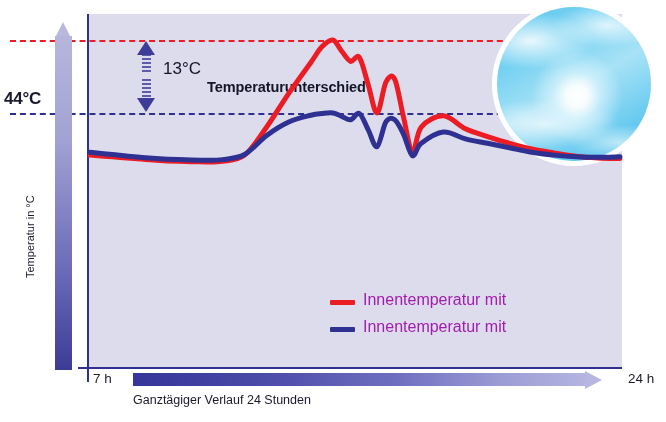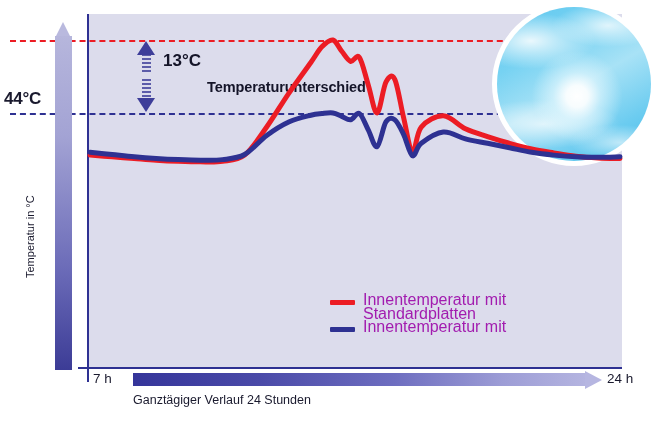--- a/index.html
+++ b/index.html
@@ -66,22 +66,22 @@
   .d-arrow .bar{
     position:absolute;left:6.5px;width:9px;
     background:repeating-linear-gradient(to bottom,
       rgba(61,61,153,.95) 0px, rgba(61,61,153,.95) 2px,
       rgba(220,220,236,0) 2px, rgba(220,220,236,0) 4px);
   }
   .d-arrow .bar-up{top:13px;height:20px;opacity:.85;}
   .d-arrow .bar-dn{bottom:13px;height:20px;opacity:.85;}
 
   .ann-13{
-    position:absolute;left:163px;top:52px;
-    font-size:17px;font-weight:bold;color:#141428;line-height:1;
+    position:absolute;left:163px;top:60px;
+    font-size:17px;font-weight:normal;color:#141428;line-height:1;
   }
   .ann-sub{
     position:absolute;left:163px;top:80px;
     font-size:14.5px;font-weight:bold;color:#141428;line-height:1;
     letter-spacing:-0.1px;
     margin-left:44px;
   }
 
   
   .y-title{
@@ -133,21 +133,21 @@
   .tbar .fill{
     position:absolute;left:0;top:0;width:100%;height:13px;
     background:linear-gradient(to right,#35359a 0%,#4a4aa8 28%,#6e6ec0 58%,#9d9dd6 82%,#b4b4e0 100%);
   }
   .tbar .tip{
     position:absolute;right:-17px;top:-2.5px;width:0;height:0;
     border-top:9px solid transparent;border-bottom:9px solid transparent;
     border-left:17px solid #b6b6e1;
   }
   .t-0h{position:absolute;left:93px;top:371px;font-size:13.5px;color:#1a1a2e;}
-  .t-24h{position:absolute;left:607px;top:371px;font-size:13.5px;color:#1a1a2e;}
+  .t-24h{position:absolute;left:628px;top:371px;font-size:13.5px;color:#1a1a2e;}
   .t-cap{position:absolute;left:133px;top:393px;font-size:12.5px;color:#1a1a2e;text-align:center;}
 </style>
 </head>
 <body>
 
 <div id="stage">
 
   <div class="plot-bg"></div>
 
   <div class="dash dash-red"></div>
@@ -181,21 +181,20 @@
   <svg class="curves" viewBox="0 0 666 422">
     <path id="curve-red" fill="none" stroke-width="5" stroke-linecap="round" stroke-linejoin="round" d="M 90.00 155.12 C 93.68 155.40, 104.72 156.24, 112.08 156.80 C 119.44 157.36, 126.81 157.92, 134.17 158.48 C 141.53 159.05, 148.89 159.70, 156.25 160.17 C 163.61 160.64, 170.97 161.01, 178.33 161.29 C 185.69 161.57, 193.06 161.85, 200.42 161.85 C 207.78 161.85, 215.14 162.42, 222.50 161.29 C 229.86 160.17, 237.22 160.82, 244.58 155.12 C 251.94 149.41, 259.31 137.33, 266.67 127.04 C 274.03 116.74, 281.39 104.11, 288.75 93.35 C 296.11 82.58, 305.31 70.23, 310.83 62.46 C 316.35 54.69, 318.19 50.48, 321.88 46.74 C 325.56 42.99, 329.60 39.25, 332.92 40.00 C 336.23 40.75, 338.81 47.67, 341.75 51.23 C 344.69 54.79, 347.64 60.31, 350.58 61.34 C 353.53 62.37, 356.47 53.48, 359.42 57.41 C 362.36 61.34, 365.31 75.66, 368.25 84.92 C 371.19 94.19, 374.14 113.47, 377.08 113.00 C 380.03 112.53, 382.97 87.73, 385.92 82.12 C 388.86 76.50, 391.81 73.41, 394.75 79.31 C 397.69 85.20, 400.64 105.33, 403.58 117.49 C 406.53 129.66, 409.47 150.72, 412.42 152.31 C 415.36 153.90, 416.10 133.12, 421.25 127.04 C 426.40 120.96, 435.97 115.53, 443.33 115.81 C 450.69 116.09, 458.06 125.26, 465.42 128.72 C 472.78 132.19, 480.14 134.15, 487.50 136.58 C 494.86 139.02, 502.22 141.26, 509.58 143.32 C 516.94 145.38, 524.31 147.35, 531.67 148.94 C 539.03 150.53, 546.39 151.65, 553.75 152.87 C 561.11 154.09, 568.47 155.40, 575.83 156.24 C 583.19 157.08, 590.56 157.55, 597.92 157.92 C 605.28 158.30, 616.32 158.39, 620.00 158.48" stroke="#ec1c24"></path>
     <path id="curve-blue" fill="none" stroke-width="5" stroke-linecap="round" stroke-linejoin="round" d="M 90.00 152.31 C 93.68 152.68, 104.72 153.81, 112.08 154.55 C 119.44 155.30, 126.81 156.14, 134.17 156.80 C 141.53 157.46, 148.89 158.02, 156.25 158.48 C 163.61 158.95, 170.97 159.33, 178.33 159.61 C 185.69 159.89, 193.06 160.17, 200.42 160.17 C 207.78 160.17, 215.14 160.54, 222.50 159.61 C 229.86 158.67, 237.22 158.58, 244.58 154.55 C 251.94 150.53, 259.31 140.89, 266.67 135.46 C 274.03 130.03, 281.39 125.35, 288.75 121.98 C 296.11 118.62, 305.31 116.65, 310.83 115.25 C 316.35 113.84, 318.19 113.94, 321.88 113.56 C 325.56 113.19, 329.60 112.53, 332.92 113.00 C 336.23 113.47, 338.81 115.25, 341.75 116.37 C 344.69 117.49, 347.64 120.21, 350.58 119.74 C 353.53 119.27, 356.47 111.88, 359.42 113.56 C 362.36 115.25, 365.31 124.32, 368.25 129.85 C 371.19 135.37, 374.14 148.00, 377.08 146.69 C 380.03 145.38, 382.97 126.48, 385.92 121.98 C 388.86 117.49, 391.81 117.68, 394.75 119.74 C 397.69 121.80, 400.64 128.35, 403.58 134.34 C 406.53 140.33, 409.47 154.18, 412.42 155.68 C 415.36 157.17, 416.10 147.25, 421.25 143.32 C 426.40 139.39, 435.97 132.84, 443.33 132.09 C 450.69 131.34, 458.06 136.96, 465.42 138.83 C 472.78 140.70, 480.14 141.83, 487.50 143.32 C 494.86 144.82, 502.22 146.32, 509.58 147.82 C 516.94 149.31, 524.31 151.09, 531.67 152.31 C 539.03 153.52, 546.39 154.37, 553.75 155.12 C 561.11 155.86, 568.47 156.43, 575.83 156.80 C 583.19 157.17, 590.56 157.36, 597.92 157.36 C 605.28 157.36, 616.32 156.89, 620.00 156.80" stroke="#2e3192"></path>
   </svg>
 
   <div class="legend">
     <div class="lg-row">
       <div class="lg-sw red"></div>
       <div class="lg-txt">
         <span>Innentemperatur mit</span><br>
-        <span>Standardplatten</span>
       </div>
     </div>
     <div class="lg-row">
       <div class="lg-sw blue"></div>
       <div class="lg-txt">
         <span>Innentemperatur mit</span><br>
       </div>
     </div>
   </div>
 

